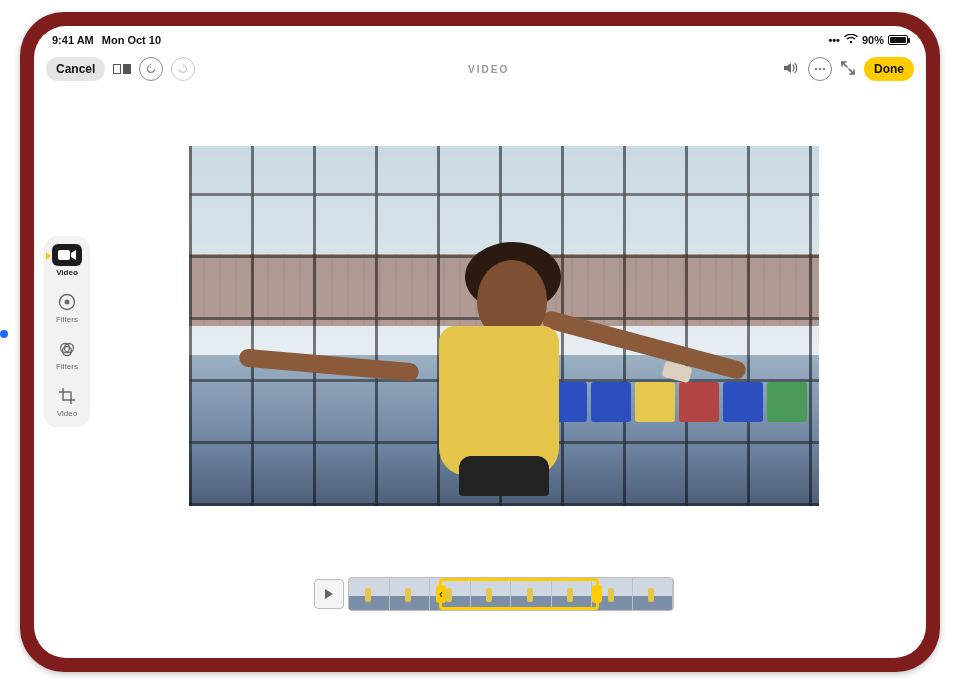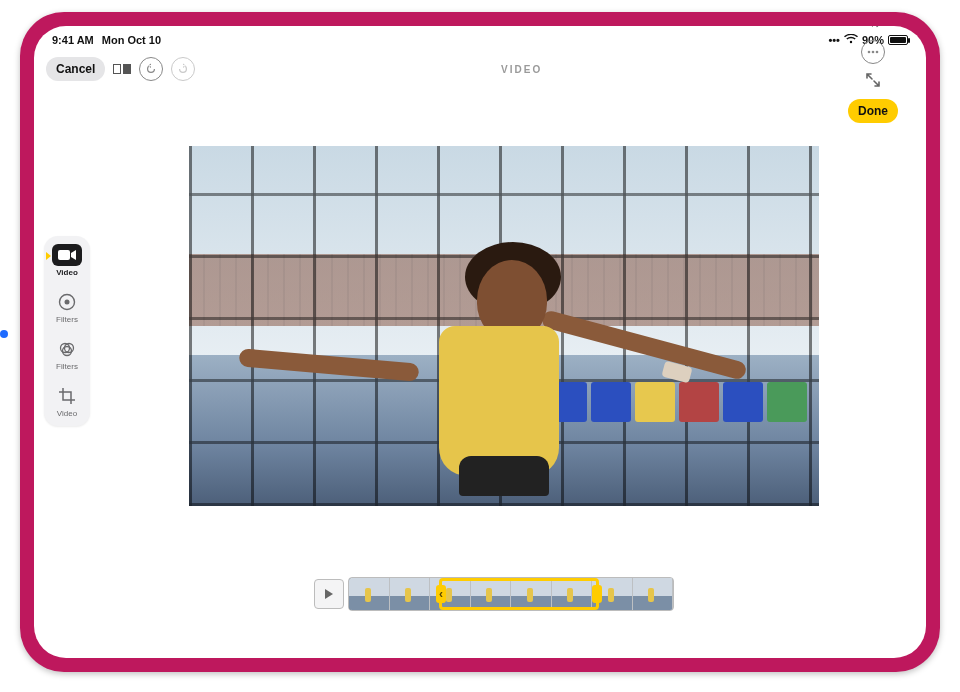--- a/index.html
+++ b/index.html
@@ -1,21 +1,21 @@
 <!DOCTYPE html>
 <html><head>
 <meta charset="utf-8">
 <style>
   * { box-sizing: border-box; margin: 0; padding: 0; }
   html, body { width: 960px; height: 692px; background: #fff; font-family: -apple-system, "Helvetica Neue", Arial, sans-serif; }
 
   
   .device {
     position: absolute; left: 20px; top: 12px; width: 920px; height: 660px;
-    background: #be185d; border-radius: 44px; padding: 14px;
+    background: #7f1d1d; border-radius: 44px; padding: 14px;
     box-shadow: 0 2px 6px rgba(0,0,0,.25);
   }
   .screen {
     width: 100%; height: 100%; background: #fff; border-radius: 32px; overflow: hidden; position: relative;
   }
 
   
   .status-bar {
     position: absolute; top: 6px; left: 18px; right: 18px; height: 16px;
     display: flex; justify-content: space-between; align-items: center;
@@ -23,40 +23,40 @@
   }
   .status-left { display: flex; gap: 8px; }
   .status-right { display: flex; gap: 4px; align-items: center; }
   .battery { display: inline-block; width: 20px; height: 10px; border: 1px solid #111; border-radius: 2px; position: relative; }
   .battery::after { content:""; position:absolute; right:-3px; top:2px; width:2px; height:5px; background:#111; border-radius:1px; }
   .battery-fill { position:absolute; left:1px; top:1px; bottom:1px; right:1px; background:#111; border-radius:1px; }
   .wifi-icon, .signal-dots { font-size: 11px; }
 
   
   .toolbar {
-    position: absolute; top: 26px; left: 0; right: 16px; height: 34px;
+    position: absolute; top: 26px; left: 0; right: 0; height: 34px;
     display: flex; align-items: center; padding: 0 12px;
     font-size: 12px;
   }
   .pill {
     display: inline-flex; align-items: center; justify-content: center;
     height: 24px; padding: 0 10px; border-radius: 12px;
   }
   .pill-gray { background: #e5e5e7; color: #111; font-weight: 600; }
   .pill-yellow { background: #ffcc00; color: #111; font-weight: 700; }
   .circ {
     width: 24px; height: 24px; border-radius: 50%;
     border: 1.5px solid #888; color: #888;
     display: inline-flex; align-items: center; justify-content: center;
     font-size: 12px;
   }
   .circ.disabled { opacity: .45; }
   .toolbar-left { display: flex; gap: 8px; align-items: center; }
   .toolbar-center { flex: 1; text-align: center; letter-spacing: 2px; color: #9a9a9a; font-size: 10px; font-weight: 600; }
-  .toolbar-right { display: flex; gap: 8px; align-items: center; flex-direction: column; }
+  .toolbar-right { display: flex; gap: 8px; align-items: center; }
   .aspect-icon { display:inline-flex; gap:2px; align-items:center; }
   .aspect-icon .sq { width:8px; height:10px; border:1.5px solid #555; }
   .aspect-icon .sq.fill { background:#555; }
   .expand-icon { font-size: 14px; color:#666; }
   .speaker-icon { font-size: 14px; color:#666; }
 
   
   .sidebar {
     position: absolute; left: 10px; top: 210px; width: 46px;
     background: #f2f2f4; border-radius: 14px; padding: 8px 4px;

